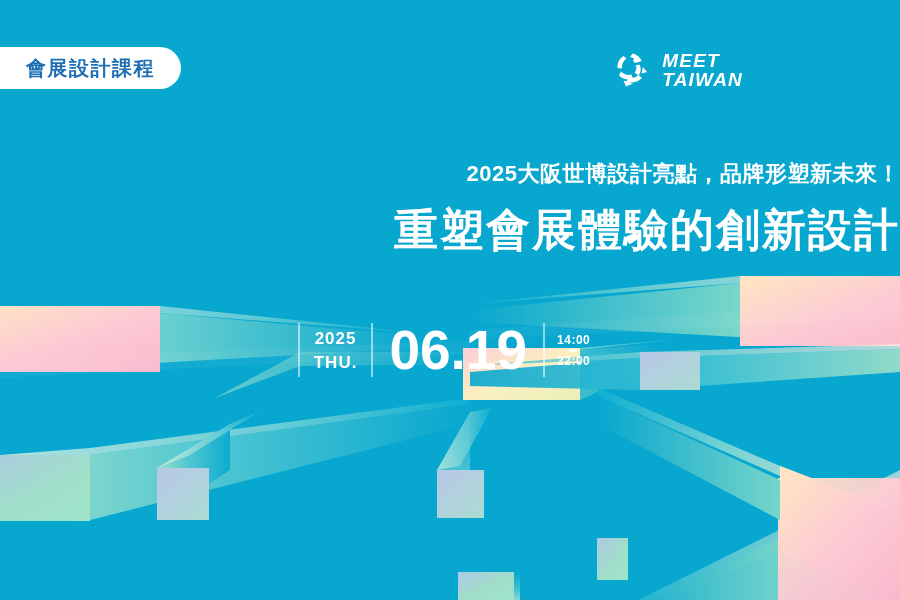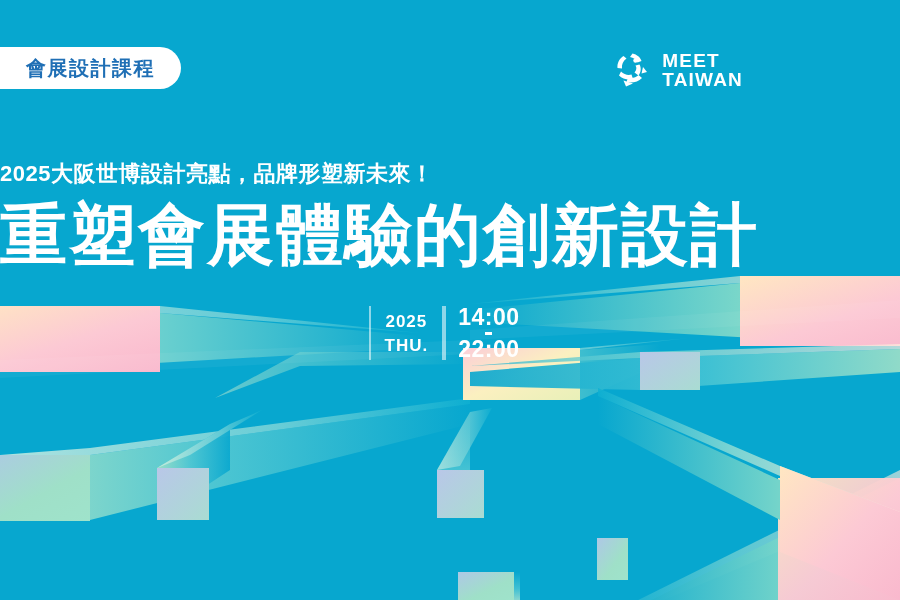--- a/index.html
+++ b/index.html
@@ -55,54 +55,55 @@
   .logo-mark { width:40px; height:40px; flex:0 0 auto; display:block; }
   .logo-words {
     display:flex; flex-direction:column;
     justify-content:center;
     line-height:1.02;
   }
   .logo-words span {
     color:#ffffff;
     font-size:19px;
     font-weight:bold;
+    font-style:italic;
     letter-spacing:1.2px;
   }
 
   
   .headline {
     position:absolute;
     left:0; right:0; top:160px;
     z-index:6;
-    text-align:left;
+    text-align:right;
   }
 
   .subtitle {
     font-size:22px;
     font-weight:bold;
     color:#ffffff;
     letter-spacing:0.5px;
     line-height:1.25;
     white-space:nowrap;
   }
 
   .title {
-    margin-top:11px;
-    font-size:67px;
+    margin-top:18px;
+    font-size:44px;
     font-weight:bold;
     color:#ffffff;
     letter-spacing:2px;
     line-height:1.08;
     white-space:nowrap;
   }
 
   
   .datestrip {
     position:absolute;
-    left:0; right:0; top:304px;
+    left:0; right:0; top:321px;
     z-index:6;
     display:flex;
     justify-content:center;
     align-items:stretch;
     height:58px;
   }
 
   .ds-rule {
     width:2px;
     background:#ffffff;
@@ -138,21 +139,21 @@
 
   .ds-times {
     display:flex; flex-direction:column;
     justify-content:center;
     align-items:center;
     padding:0 12px;
     gap:3px;
   }
   .ds-times span.t {
     color:#ffffff;
-    font-size:23px;
+    font-size:12px;
     font-weight:bold;
     letter-spacing:.5px;
     line-height:1;
   }
   .ds-dash {
     width:7px; height:3px;
     background:#ffffff;
   }
 </style>
 </head>
@@ -313,20 +314,21 @@
 
     <div class="ds-rule"></div>
 
     <div class="ds-yearday">
       <span>2025</span>
       <span>THU.</span>
     </div>
 
     <div class="ds-rule"></div>
 
+    <div class="ds-date">06.19</div>
 
     <div class="ds-rule"></div>
 
     <div class="ds-times">
       <span class="t">14:00</span>
       <span class="ds-dash"></span>
       <span class="t">22:00</span>
     </div>
 
   </div>

